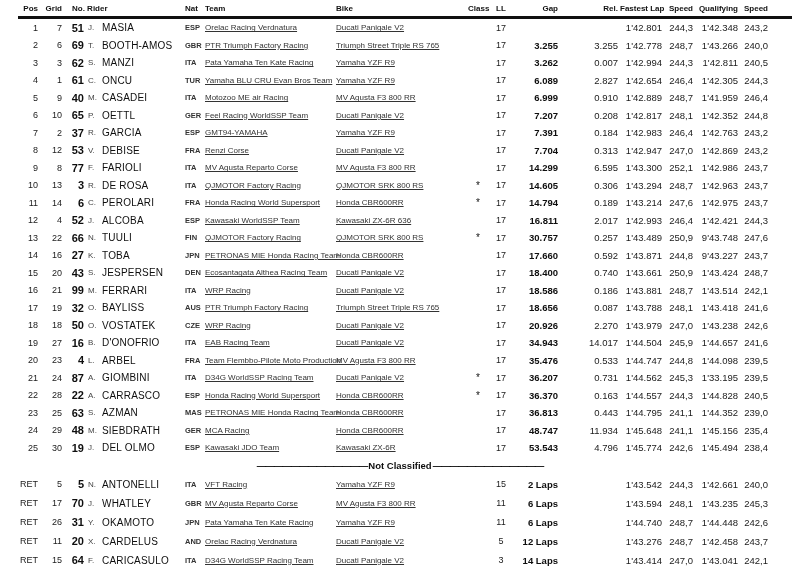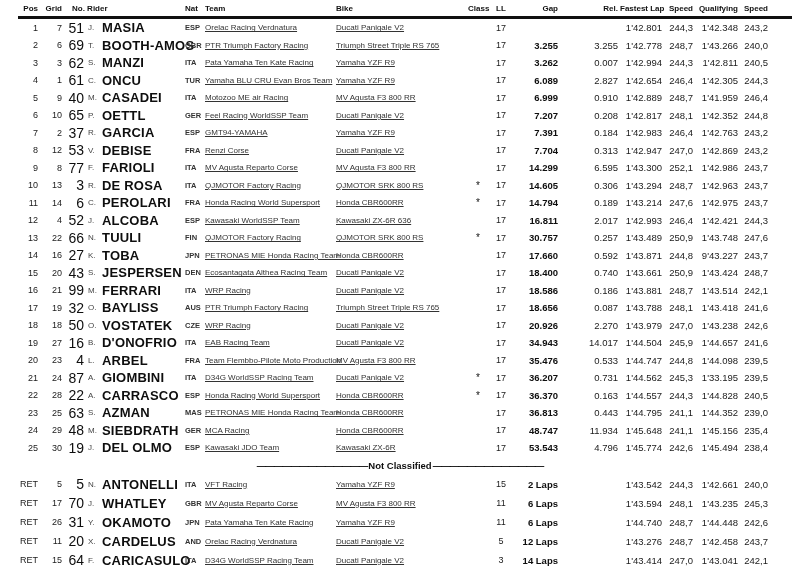--- a/index.html
+++ b/index.html
@@ -21,23 +21,23 @@
   
   .c{white-space:nowrap;overflow:visible;}
   .r{text-align:right;padding-right:2px;}
   .l{text-align:left;}
   .ctr{text-align:center;}
 
   .row{height:17.5px;}
   .retired .row{height:19px;}
 
   .pos,.gridc{font-size:9px;color:#1a1a1a;}
-  .no{font-size:14px;font-weight:normal;color:#0e0e0e;}
+  .no{font-size:11px;font-weight:bold;color:#0e0e0e;}
   .ini{font-size:8px;color:#444;padding-left:2px;}
-  .sur{font-size:13px;font-weight:bold;color:#0e0e0e;letter-spacing:.2px;padding-left:2px;}
+  .sur{font-size:10px;font-weight:normal;color:#0e0e0e;letter-spacing:.2px;padding-left:2px;}
   .nat{font-size:7.5px;font-weight:bold;color:#333;padding-left:2px;}
   .team,.bike{font-size:8px;color:#333;text-decoration:underline;}
   .cls{font-size:10px;color:#111;}
   .ll{font-size:9px;color:#1a1a1a;}
   .gap{font-size:9.5px;font-weight:bold;color:#0e0e0e;}
   .rel,.fl,.sp1,.ql,.sp2{font-size:9.5px;color:#1a1a1a;}
 
   
   .divider{height:18px;display:flex;align-items:center;justify-content:center;
     font-size:9.5px;font-weight:bold;color:#0e0e0e;letter-spacing:-1px;}
@@ -303,21 +303,21 @@
     <span class="c l sur">TUULI</span>
     <span class="c l nat">FIN</span>
     <span class="c l team">QJMOTOR Factory Racing</span>
     <span class="c l bike">QJMOTOR SRK 800 RS</span>
     <span class="c ctr cls">*</span>
     <span class="c ctr ll">17</span>
     <span class="c r gap">30.757</span>
     <span class="c r rel">0.257</span>
     <span class="c r fl">1'43.489</span>
     <span class="c r sp1">250,9</span>
-    <span class="c r ql">1'43.748</span>
+    <span class="c r ql">9'43.748</span>
     <span class="c r sp2">247,6</span>
   </div>
 
   <div class="grid-row row">
     <span class="c r pos">14</span>
     <span class="c r gridc">16</span>
     <span class="c r no">27</span>
     <span class="c l ini">K.</span>
     <span class="c l sur">TOBA</span>
     <span class="c l nat">JPN</span>

